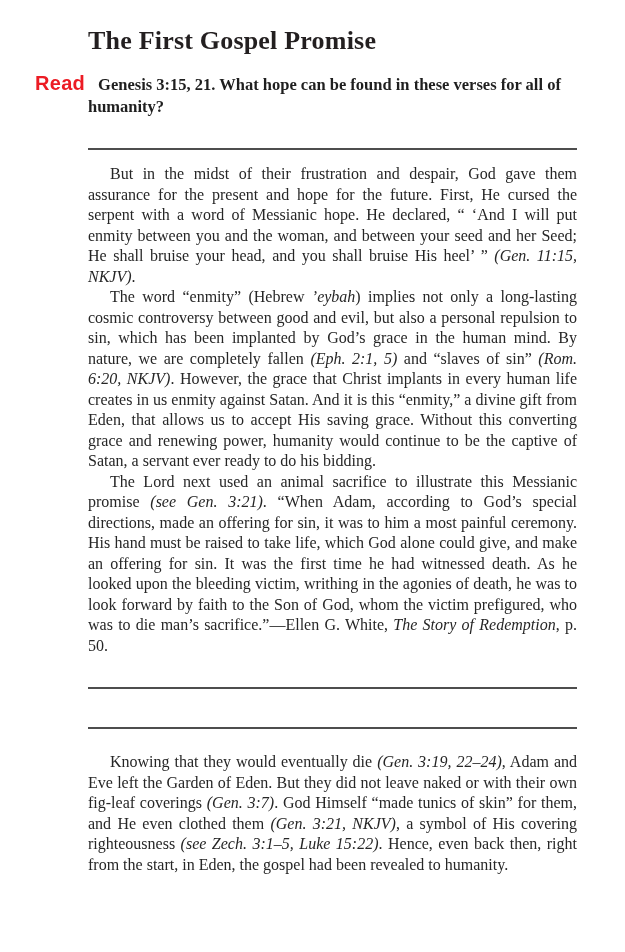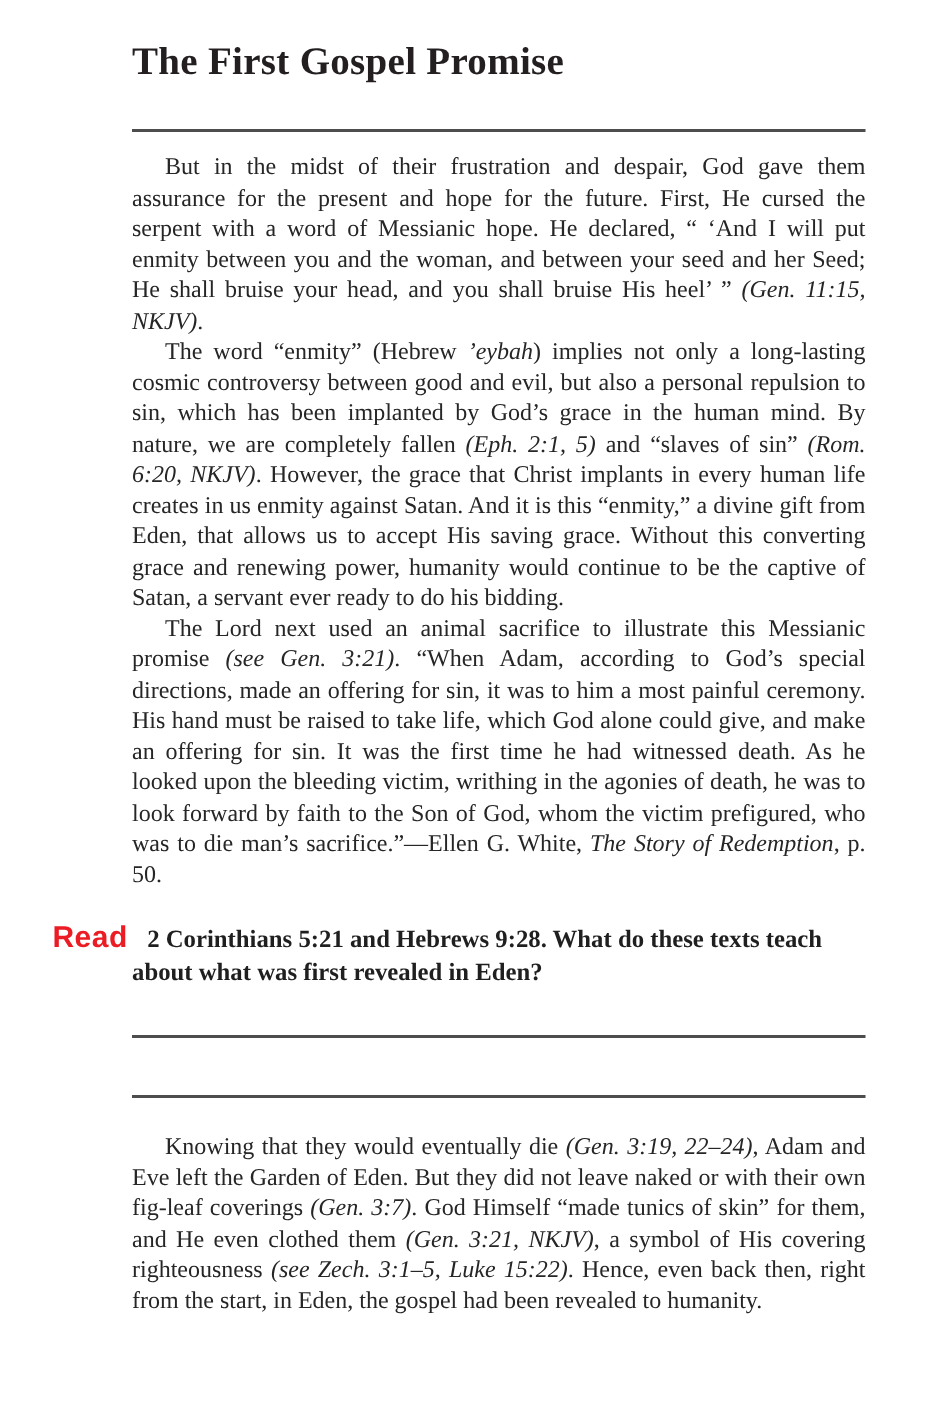--- a/index.html
+++ b/index.html
@@ -64,31 +64,31 @@
   .body-text p i { font-style: italic; }
 </style>
 </head>
 <body>
 
 <div class="page">
 
   <h1 class="title">The First Gospel Promise</h1>
 
   <section class="qblock q1">
+    <p class="question"><span class="read-label">Read</span><span>Genesis 3:15, 21. What hope can be found in these verses for all of humanity?</span></p>
     <div class="answer-line"></div>
   </section>
 
   <section class="body-text b1">
     <p><span>But in the midst of their frustration and despair, God gave them assurance for the present and hope for the future. First, He cursed the serpent with a word of Messianic hope. He declared, “ ‘And I will put enmity between you and the woman, and between your seed and her Seed; He shall bruise your head, and you shall bruise His heel’ ” </span><i>(Gen. 11:15, NKJV)</i><span>.</span></p>
     <p><span>The word “enmity” (Hebrew </span><i>’eybah</i><span>) implies not only a long-lasting cosmic controversy between good and evil, but also a personal repulsion to sin, which has been implanted by God’s grace in the human mind. By nature, we are completely fallen </span><i>(Eph. 2:1, 5)</i><span> and “slaves of sin” </span><i>(Rom. 6:20, NKJV)</i><span>. However, the grace that Christ implants in every human life creates in us enmity against Satan. And it is this “enmity,” a divine gift from Eden, that allows us to accept His saving grace. Without this converting grace and renewing power, humanity would continue to be the captive of Satan, a servant ever ready to do his bidding.</span></p>
     <p><span>The Lord next used an animal sacrifice to illustrate this Messianic promise </span><i>(see Gen. 3:21)</i><span>. “When Adam, according to God’s special directions, made an offering for sin, it was to him a most painful ceremony. His hand must be raised to take life, which God alone could give, and make an offering for sin. It was the first time he had witnessed death. As he looked upon the bleeding victim, writhing in the agonies of death, he was to look forward by faith to the Son of God, whom the victim prefigured, who was to die man’s sacrifice.”—Ellen G. White, </span><i>The Story of Redemption</i><span>, p. 50.</span></p>
   </section>
 
   <section class="qblock q2">
-    <p class="question"><span class="read-label">Read</span><span>2 Corinthians 5:21 and Hebrews 9:28. What do these texts teach about what was first revealed in Eden?</span></p>
     <div class="answer-line"></div>
     <div class="answer-line second"></div>
   </section>
 
   <section class="body-text b2">
     <p><span>Knowing that they would eventually die </span><i>(Gen. 3:19, 22–24)</i><span>, Adam and Eve left the Garden of Eden. But they did not leave naked or with their own fig-leaf coverings </span><i>(Gen. 3:7)</i><span>. God Himself “made tunics of skin” for them, and He even clothed them </span><i>(Gen. 3:21, NKJV)</i><span>, a symbol of His covering righteousness </span><i>(see Zech. 3:1–5, Luke 15:22)</i><span>. Hence, even back then, right from the start, in Eden, the gospel had been revealed to humanity.</span></p>
   </section>
 
 </div>
 

